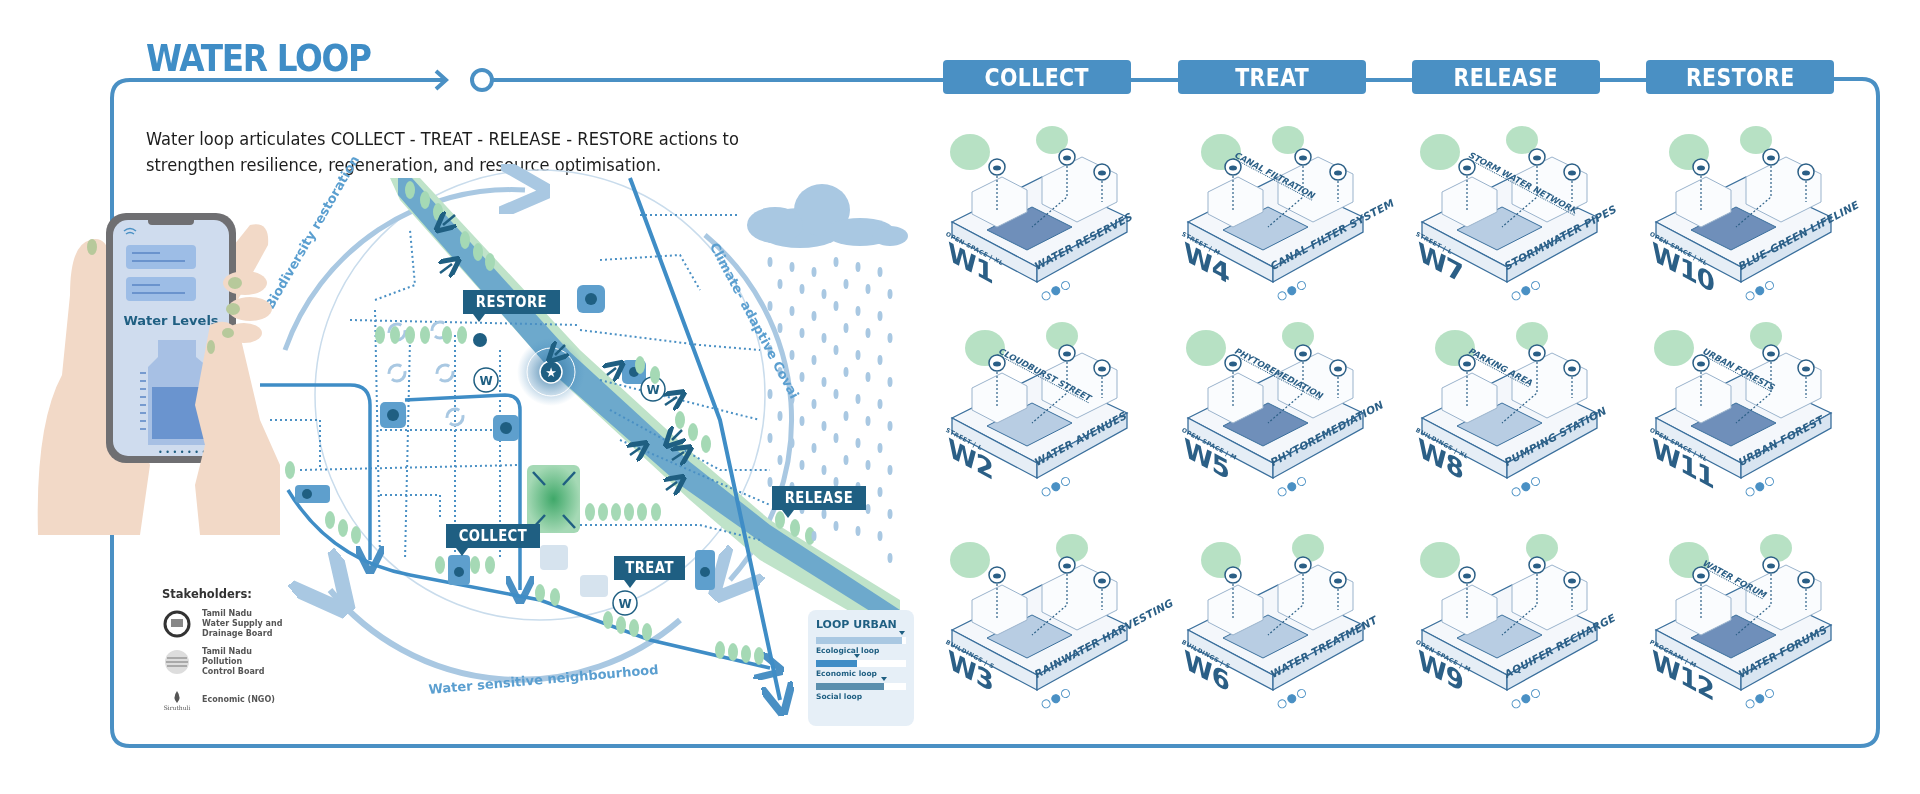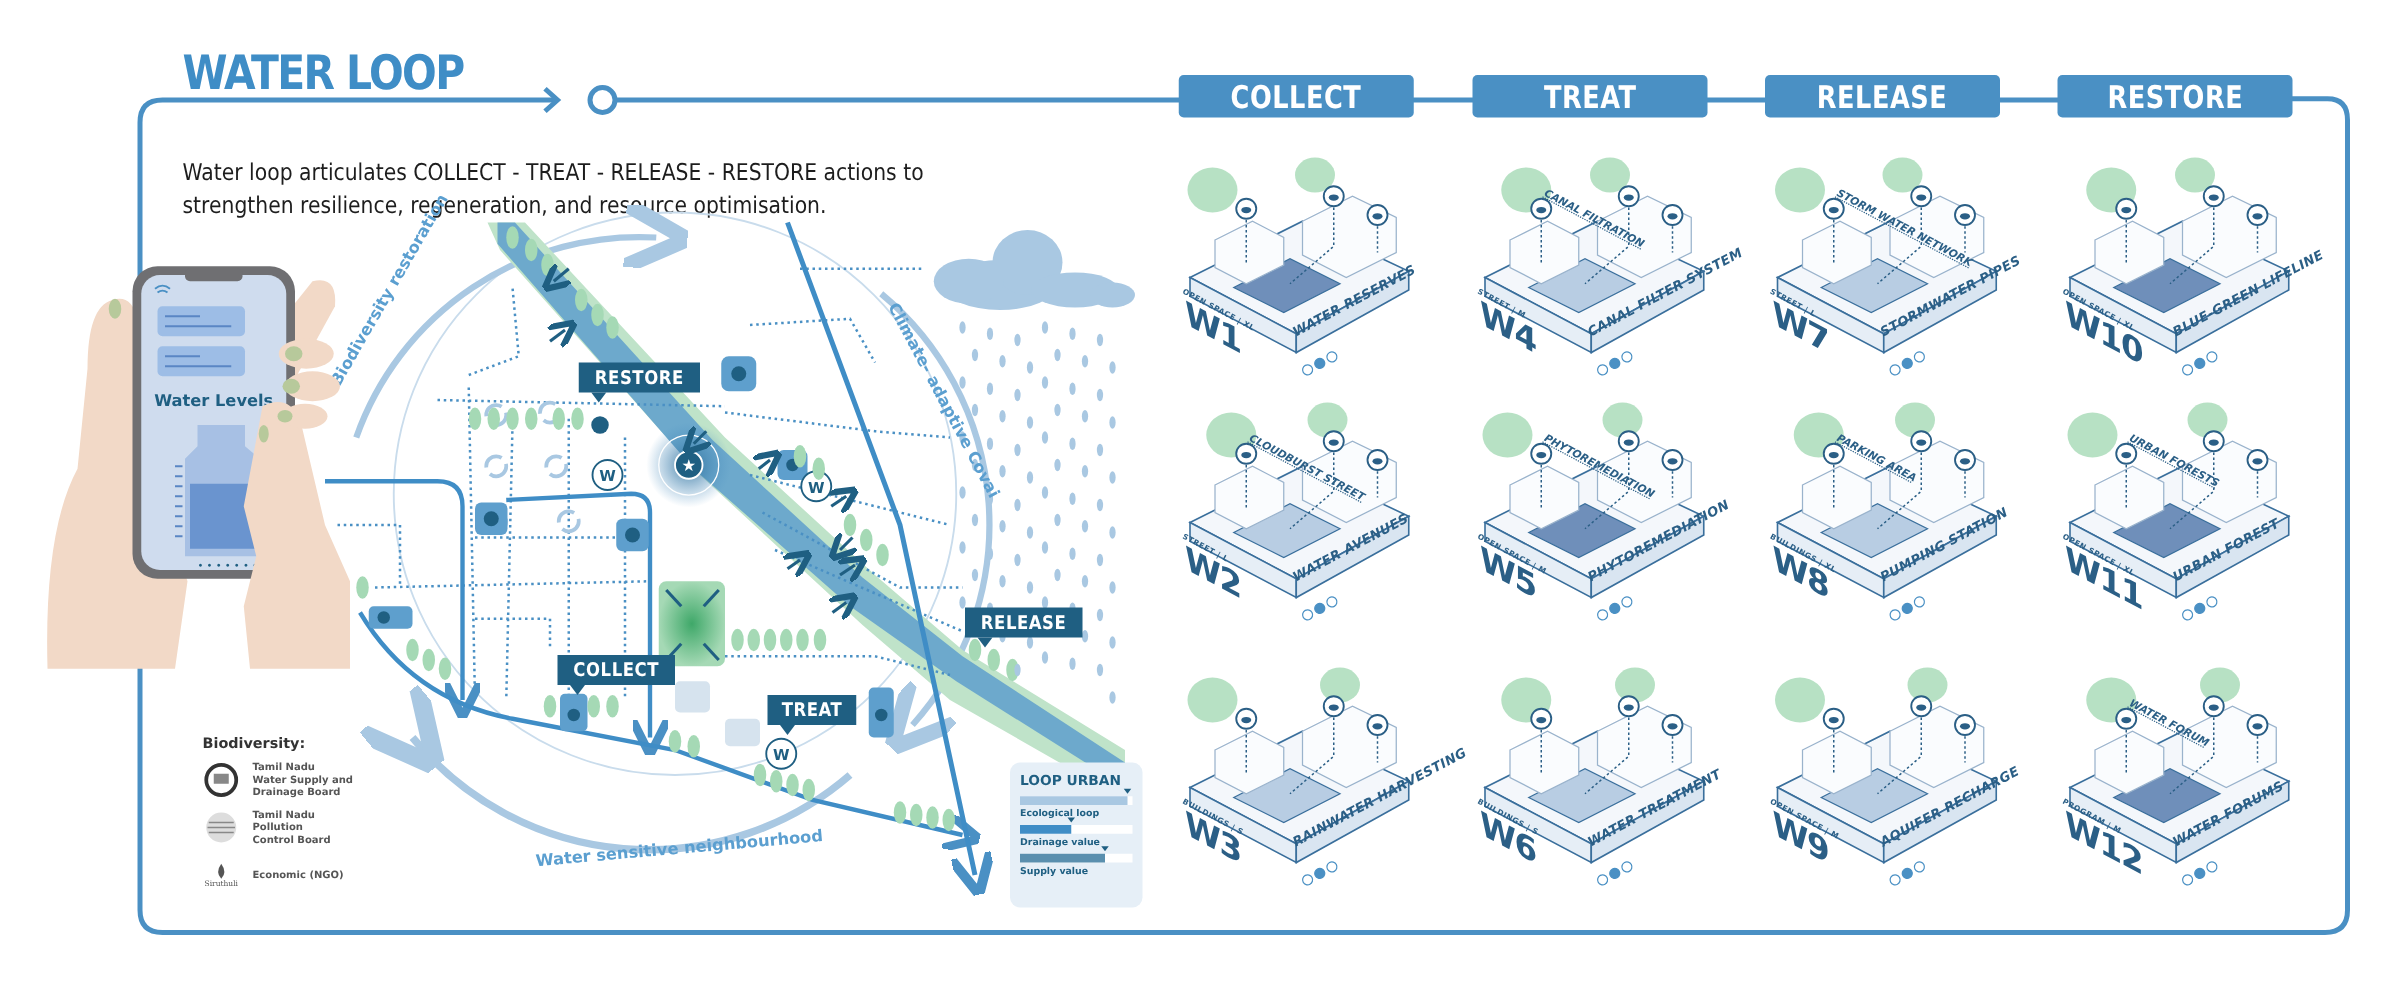--- a/index.html
+++ b/index.html
@@ -423,21 +423,21 @@
   <g fill="#b7c99b">
     <ellipse cx="205" cy="78" rx="7" ry="6"></ellipse>
       <ellipse cx="203" cy="104" rx="7" ry="6"></ellipse>
       <ellipse cx="198" cy="128" rx="6" ry="5"></ellipse>
     <ellipse cx="62" cy="42" rx="5" ry="8"></ellipse>
       <ellipse cx="181" cy="142" rx="4" ry="7"></ellipse>
   </g>
 </svg>
 
 <div class="stakeholders">
-  <h4>Biodiversity:</h4>
+  <h4>Stakeholders:</h4>
   <div class="sh-row">
     <div class="sh-logo">
       <svg width="28" height="28">
           <circle cx="14" cy="14" r="12" fill="#fff" stroke="#333" stroke-width="3"></circle>
           <rect x="8" y="9" width="12" height="8" fill="#888"></rect>
         </svg>
     </div>
     <div class="sh-name">Tamil Nadu
 Water Supply and
 Drainage Board</div>
@@ -476,28 +476,28 @@
           <div class="lv-fill" style="width: 95%; background: rgb(169, 200, 226);"></div>
           <div class="lv-marker" style="left: calc(95% - 3px);"></div>
         </div>
         <div class="lv-label">Ecological loop</div>
       </div>
       <div class="lv-row">
         <div class="lv-track">
           <div class="lv-fill" style="width: 45%; background: rgb(63, 141, 198);"></div>
           <div class="lv-marker" style="left: calc(45% - 3px);"></div>
         </div>
-        <div class="lv-label">Drainage value</div>
+        <div class="lv-label">Economic loop</div>
       </div>
       <div class="lv-row">
         <div class="lv-track">
           <div class="lv-fill" style="width: 75%; background: rgb(90, 143, 174);"></div>
           <div class="lv-marker" style="left: calc(75% - 3px);"></div>
         </div>
-        <div class="lv-label">Supply value</div>
+        <div class="lv-label">Social loop</div>
       </div>
     </div>
 </div>
 
 <div id="cards">
     <div class="card" style="left: 942px; top: 122px;">
       <svg width="200" height="190">
         <ellipse cx="28" cy="30" rx="20" ry="18" fill="#a5d9b5" opacity="0.8"></ellipse>
         <ellipse cx="110" cy="18" rx="16" ry="14" fill="#a5d9b5" opacity="0.8"></ellipse>
         <polygon points="10,100 100,55 185,95 95,145" fill="#f4f7fb" stroke="#3a6f9c" stroke-width="1.3"></polygon>

